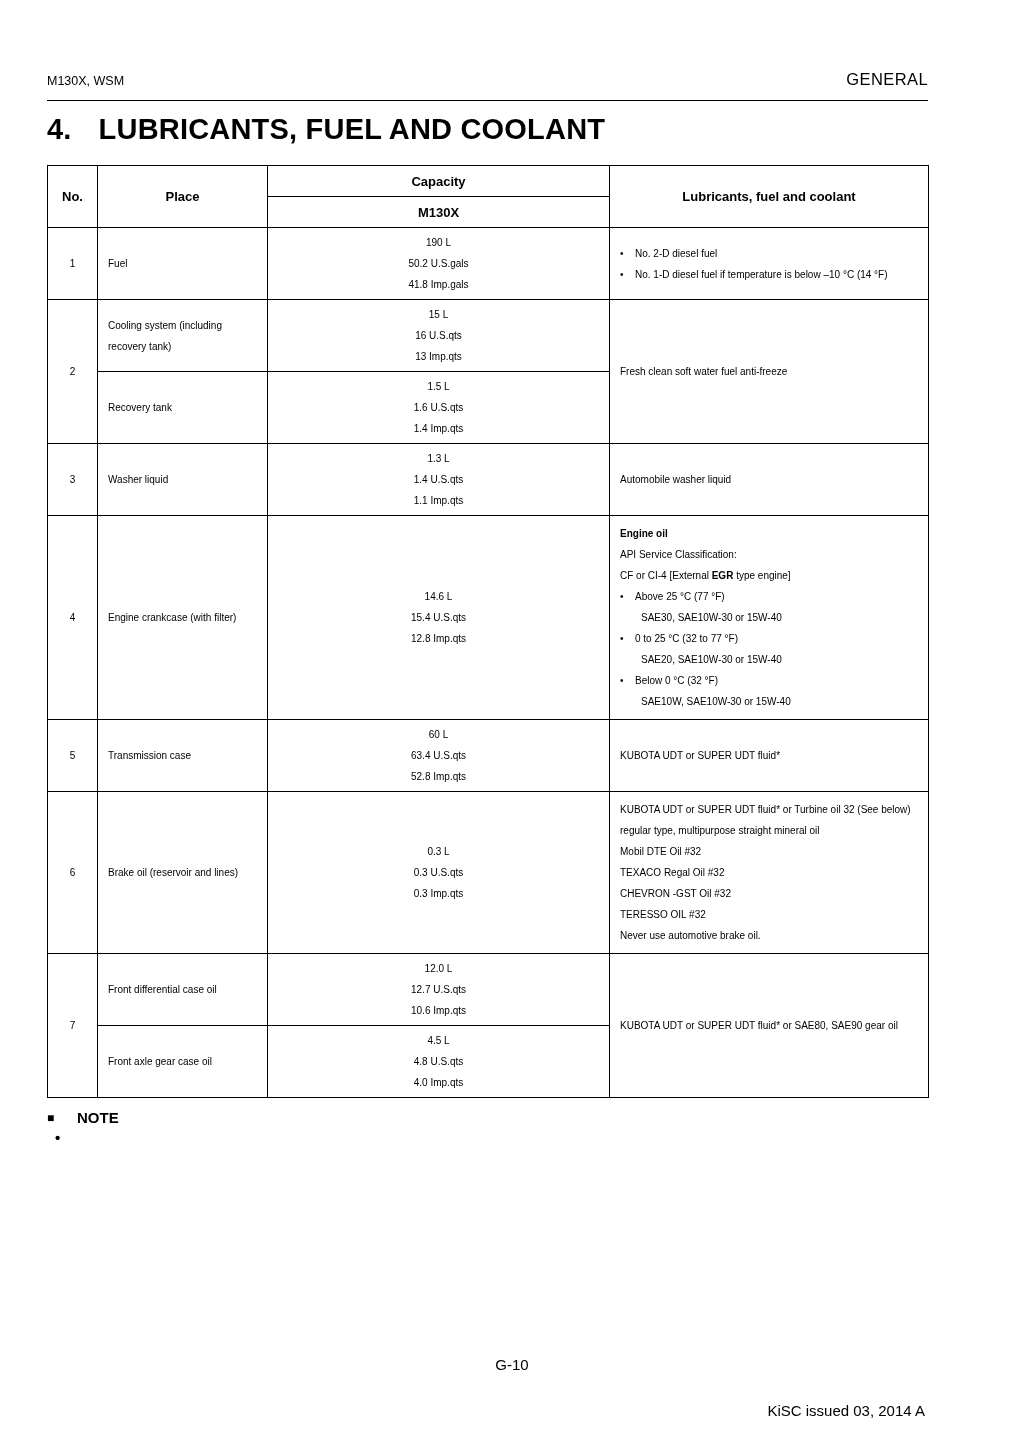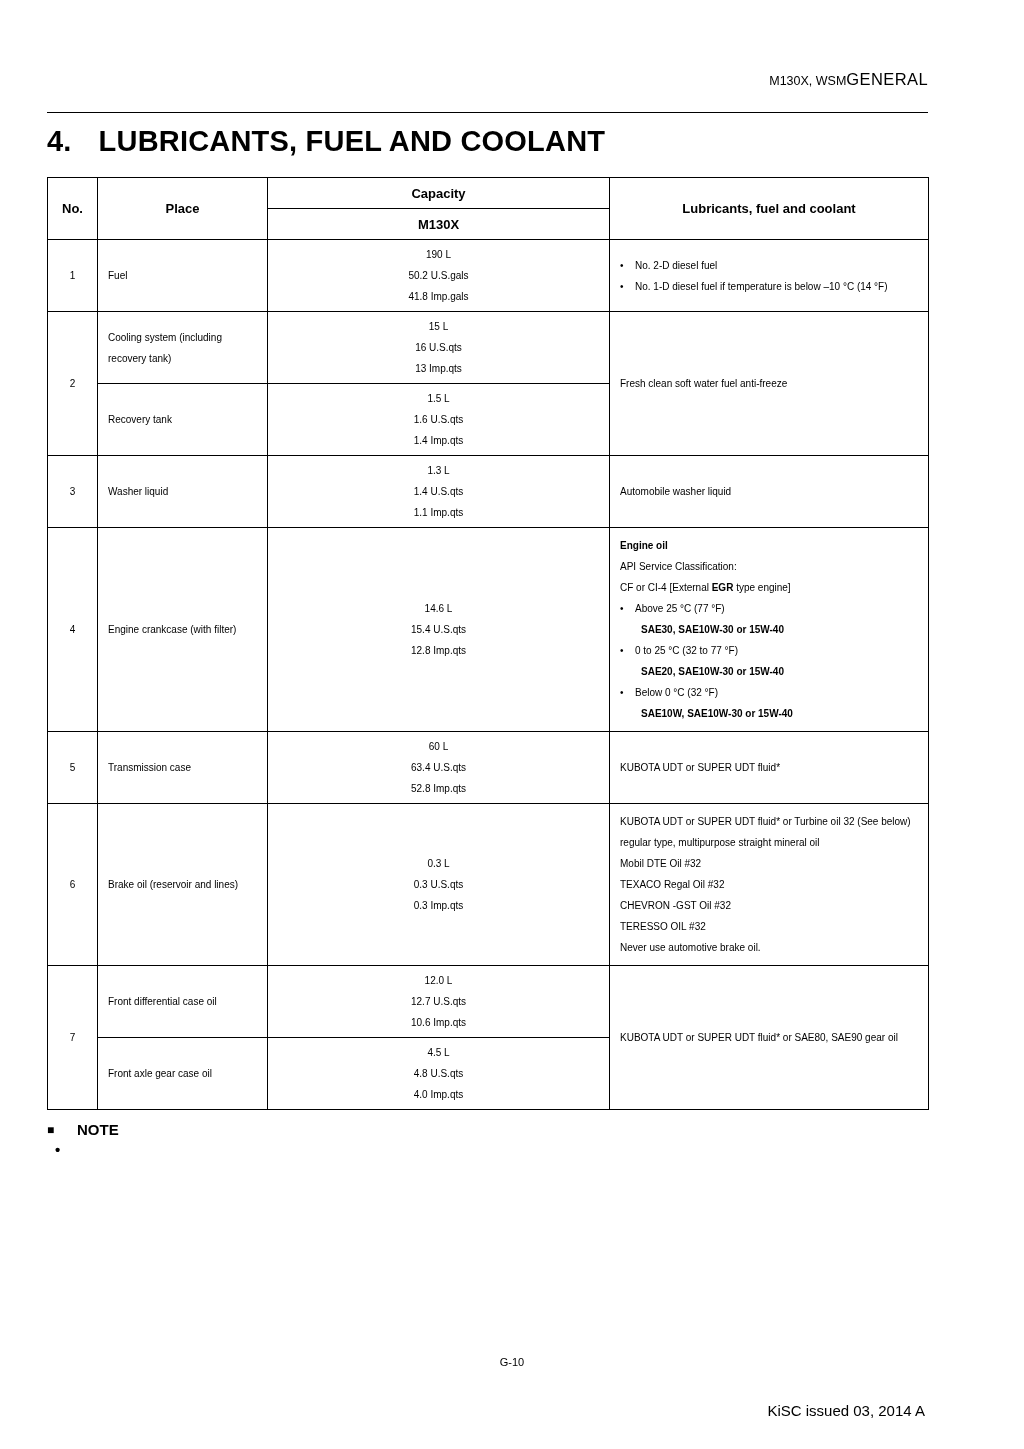--- a/index.html
+++ b/index.html
@@ -10,24 +10,24 @@
     color: #000000;
     font-family: "Liberation Sans", "DejaVu Sans", sans-serif;
     font-size: 15px;
     position: relative;
     overflow: hidden;
   }
   .page { padding: 70px 96px 0 47px; }
 
   .page-header {
     display: flex;
-    justify-content: flex-end;
+    justify-content: space-between;
     align-items: baseline;
     border-bottom: 1.5px solid #000;
-    padding-bottom: 23px;
+    padding-bottom: 11px;
   }
   .hdr-left  { font-size: 12.5px; }
   .hdr-right { font-size: 16.5px; letter-spacing: 0.4px; }
 
   .title {
     display: flex;
     gap: 27px;
     margin-top: 12px;
     font-size: 29px;
     font-weight: bold;
@@ -57,36 +57,36 @@
   td { font-size: 10px; }
 
   .c-no    { text-align: center; vertical-align: middle; }
   .c-place { padding: 6px 10px 6px 10px; vertical-align: middle; line-height: 21px; }
   .c-cap   { text-align: center; vertical-align: middle; line-height: 21px; padding: 4px 2px; }
   .c-lub   { padding: 7px 8px 7px 10px; vertical-align: middle; line-height: 21px; }
 
   .bullet { display: flex; }
   .bullet .dot { flex: 0 0 15px; }
   .bullet .txt { flex: 1; }
-  .sub { padding-left: 21px; font-weight: bold; }
+  .sub { padding-left: 21px; }
   .b   { font-weight: bold; }
 
   .note { margin-top: 10px; line-height: 20px; }
   .note-row { display: flex; font-weight: bold; }
   .note-marker { flex: 0 0 30px; }
   .note-row.second .note-marker { padding-left: 8px; }
   .note-square { font-size: 12px; }
 
   .footer-page {
     position: absolute;
     left: 0;
     width: 1024px;
     top: 1356px;
     text-align: center;
-    font-size: 11px;
+    font-size: 15px;
   }
   .footer-issued {
     position: absolute;
     right: 99px;
     top: 1402px;
     font-size: 15px;
   }
 </style>
 </head>
 <body>

